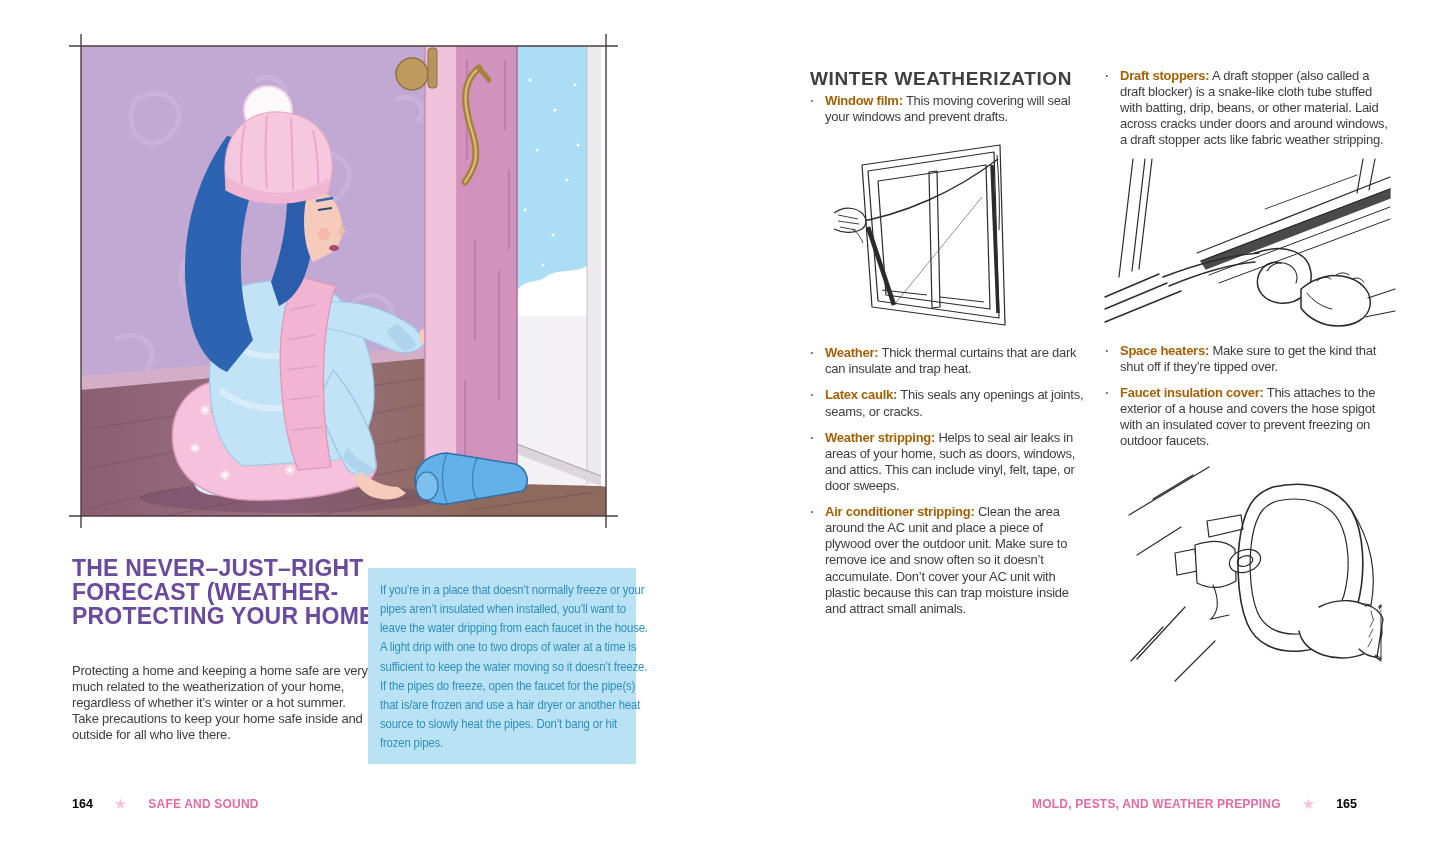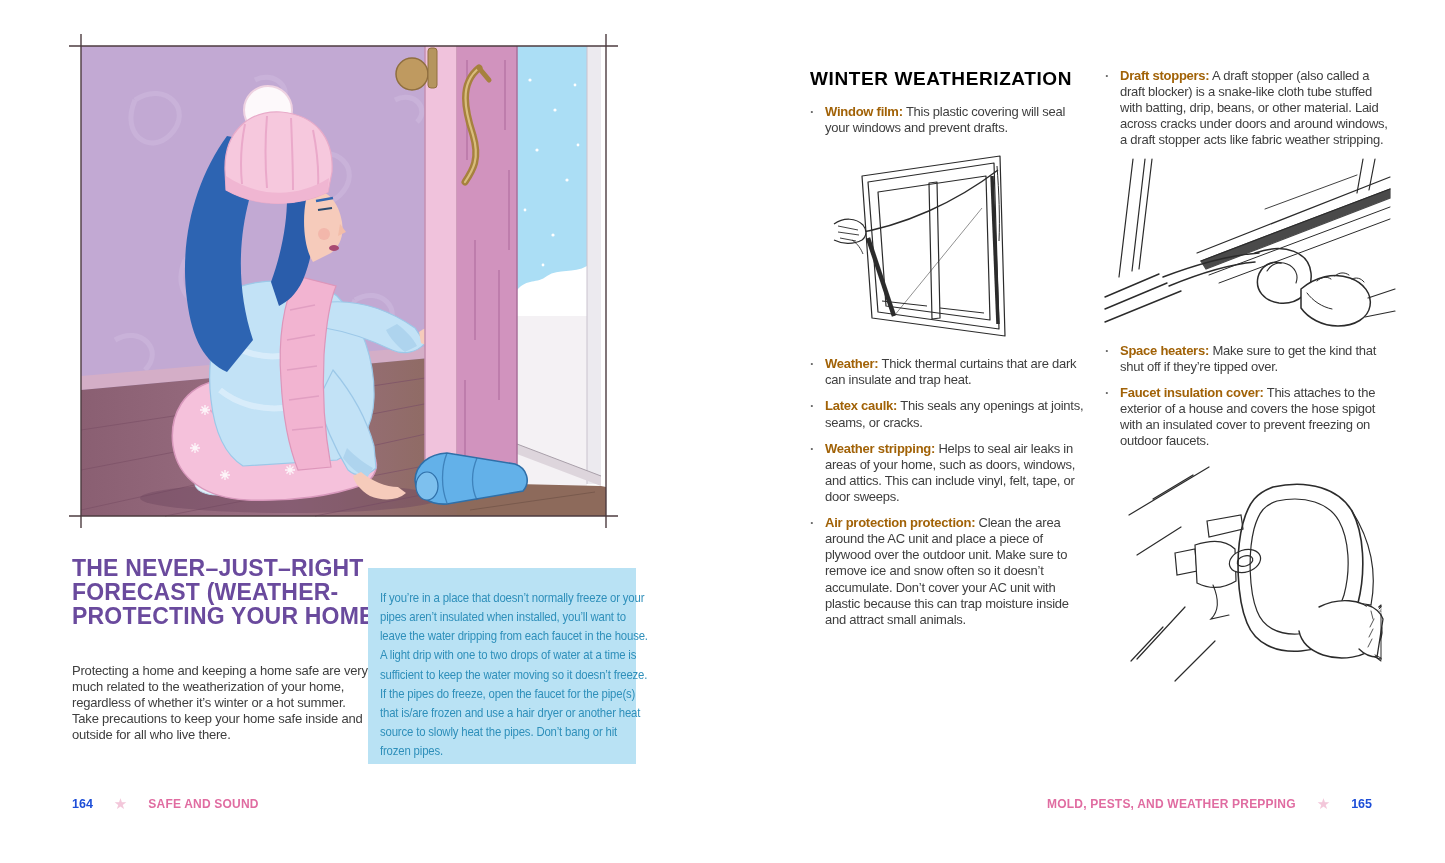--- a/index.html
+++ b/index.html
@@ -14,46 +14,46 @@
     position:absolute; left:72px; top:557px; width:312px;
     font-size:23px; font-weight:bold; line-height:1.04; color:#6a4a9d;
     letter-spacing:0.2px;
   }
   .lp-body {
     position:absolute; left:72px; top:663px; width:302px;
     font-size:13px; line-height:1.24; letter-spacing:-0.2px; color:#3e3e3e;
   }
   .callout {
     position:absolute; left:368px; top:568px; width:268px; height:196px;
-    background:#b9e2f4; padding:20px 12px;
+    background:#b9e2f4; padding:12px 12px;
   }
   .callout-inner {
     width:318px; transform:scaleX(0.843); transform-origin:top left;
     font-size:13.5px; line-height:1.42; color:#2e8fba; letter-spacing:-0.2px;
   }
   
   .rp-col1 { position:absolute; left:810px; top:68px; width:274px; }
   .rp-col2 { position:absolute; left:1105px; top:68px; width:292px; }
   .rp-heading {
-    font-size:19px; font-weight:bold; color:#000000; letter-spacing:0.6px;
-    margin-bottom:14px;
+    font-size:19px; font-weight:bold; color:#404040; letter-spacing:0.6px;
+    margin-bottom:3px;
   }
   .rp-intro { font-size:13px; line-height:1.24; letter-spacing:-0.25px; margin-bottom:14px; }
   .bullet { display:flex; font-size:13px; line-height:1.24; letter-spacing:-0.25px; margin-bottom:10px; }
   .bullet .dot { width:15px; color:#6a6a6a; flex:0 0 15px; font-weight:bold; }
   .bullet b { color:#a16207; }
   .sketch { display:block; }
   .win-sketch { margin:4px 0 8px 22px; }
   .door-sketch { margin:6px 0 12px 0; }
   .faucet-sketch { margin:4px 0 0 18px; }
   
   .footer { position:absolute; top:796px; display:flex; align-items:center; gap:21px; }
   .footer-left { left:72px; }
-  .footer-right { right:73px;padding-left:29px; }
-  .page-num { font-size:12.5px; font-weight:bold; color:#1d4ed8; letter-spacing:0; }
+  .footer-right { right:88px;padding-left:29px; }
+  .page-num { font-size:12.5px; font-weight:bold; color:#000000; letter-spacing:0; }
   .section-name { font-size:12px; font-weight:bold; color:#e06ca1; letter-spacing:0.2px; }
   .star { font-size:15px; color:#f3c7da; line-height:1; }
   svg { overflow:visible; }
 </style>
 </head>
 <body>
 
 <div class="illo-frame">
 <svg width="537" height="482" viewBox="0 0 537 482">
   <defs>
@@ -199,21 +199,21 @@
 <p class="lp-body">Protecting a home and keeping a home safe are very much related to the weatherization of your home, regardless of whether it’s winter or a hot summer. Take precautions to keep your home safe inside and outside for all who live there.</p>
 <div class="callout">
   <div class="callout-inner">If you’re in a place that doesn’t normally freeze or your pipes aren’t insulated when installed, you’ll want to leave the water dripping from each faucet in the house. A light drip with one to two drops of water at a time is sufficient to keep the water moving so it doesn’t freeze. If the pipes do freeze, open the faucet for the pipe(s) that is/are frozen and use a hair dryer or another heat source to slowly heat the pipes. Don’t bang or hit frozen pipes.</div>
 </div>
 
 <div class="rp-col1">
   <h2 class="rp-heading">WINTER WEATHERIZATION</h2>
 
   <div class="bullet">
     <span class="dot">·</span>
-    <span><b>Window film:</b> <span>This plastic covering will seal your windows and prevent drafts.</span></span>
+    <span><b>Window film:</b> <span>This moving covering will seal your windows and prevent drafts.</span></span>
   </div>
 
   <svg class="sketch win-sketch" width="192" height="202" viewBox="0 0 192 202">
     <g fill="none" stroke="#2b2b2b" stroke-width="1.2" stroke-linejoin="round">
       <polygon points="30,30 168,10 173,190 40,172" fill="#ffffff"></polygon>
       <polygon points="36,36 162,17 167,183 46,166"></polygon>
       <polygon points="46,46 154,30 158,174 54,160"></polygon>
       <polygon points="97,37 105,36 108,172 100,173"></polygon>
       <path d="M50,155 L95,160 M108,162 L152,167" stroke-width="1"></path>
 
@@ -235,21 +235,21 @@
   <div class="bullet">
     <span class="dot">·</span>
     <span><b>Latex caulk:</b> <span>This seals any openings at joints, seams, or cracks.</span></span>
   </div>
   <div class="bullet">
     <span class="dot">·</span>
     <span><b>Weather stripping:</b> <span>Helps to seal air leaks in areas of your home, such as doors, windows, and attics. This can include vinyl, felt, tape, or door sweeps.</span></span>
   </div>
   <div class="bullet">
     <span class="dot">·</span>
-    <span><b>Air protection protection:</b> <span>Clean the area around the AC unit and place a piece of plywood over the outdoor unit. Make sure to remove ice and snow often so it doesn’t accumulate. Don’t cover your AC unit with plastic because this can trap moisture inside and attract small animals.</span></span>
+    <span><b>Air conditioner stripping:</b> <span>Clean the area around the AC unit and place a piece of plywood over the outdoor unit. Make sure to remove ice and snow often so it doesn’t accumulate. Don’t cover your AC unit with plastic because this can trap moisture inside and attract small animals.</span></span>
   </div>
 </div>
 
 <div class="rp-col2">
   <div class="bullet">
     <span class="dot">·</span>
     <span><b>Draft stoppers:</b> <span>A draft stopper (also called a draft blocker) is a snake-like cloth tube stuffed with batting, drip, beans, or other material. Laid across cracks under doors and around windows, a draft stopper acts like fabric weather stripping.</span></span>
   </div>
 
   <svg class="sketch door-sketch" width="290" height="172" viewBox="0 0 290 172">

